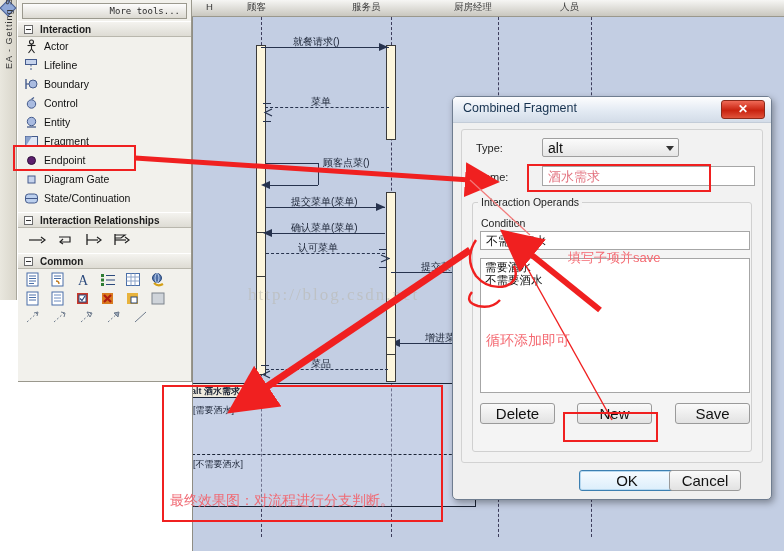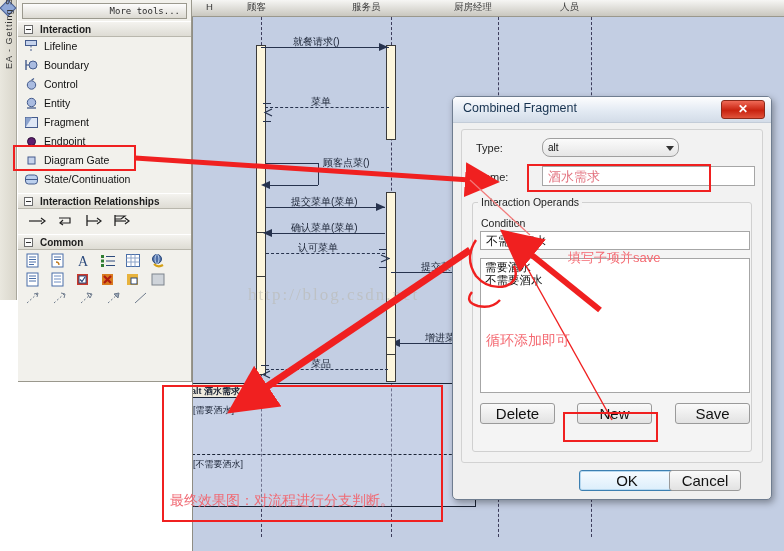--- a/index.html
+++ b/index.html
@@ -154,22 +154,22 @@
     font-family:"Liberation Sans", sans-serif;
   }
   .dlg-body { position:absolute; left:0; top:26px; right:0; bottom:0; }
   .dlg-group {
     position:absolute; left:8px; top:6px; right:8px; bottom:36px;
     background:#f2f2f2; border:1px solid #d2d2d2; border-radius:3px;
   }
   .fld-label { position:absolute; font-size:11px; color:#1d1d1d; }
   .combo {
     position:absolute; height:19px; background:linear-gradient(to bottom,#fbfbfb,#e6e6e6);
-    border:1px solid #9f9f9f; border-radius:8px;
-    font-size:10px; color:#111; padding-left:5px; line-height:18px;
+    border:1px solid #9f9f9f; border-radius:2px;
+    font-size:14px; color:#111; padding-left:5px; line-height:18px;
   }
   .combo .arr {
     position:absolute; right:4px; top:7px; width:0;height:0;
     border-left:4px solid transparent;border-right:4px solid transparent;border-top:5px solid #333;
   }
   .textinput {
     position:absolute; height:20px; background:#ffffff; border:1px solid #a6a6a6;
     font-size:12px; color:#333; padding-left:5px; line-height:19px;
   }
   .textinput.cn { color:#e2717e; font-size:13px; }
@@ -211,20 +211,32 @@
 
   <div class="toolbox">
 
     <div class="tb-moretools">More tools...</div>
 
     <div class="tb-section">
       <span class="expander"></span>
       <span>Interaction</span>
     </div>
 
+    <div class="tb-item">
+      <span class="ico">
+        <svg width="15" height="15" viewBox="0 0 15 15">
+          <circle cx="7.5" cy="3" r="2" fill="none" stroke="#222" stroke-width="1.1"></circle>
+          <line x1="7.5" y1="5" x2="7.5" y2="10" stroke="#222" stroke-width="1.1"></line>
+          <line x1="3.5" y1="6.5" x2="11.5" y2="6.5" stroke="#222" stroke-width="1.1"></line>
+          <line x1="7.5" y1="10" x2="4.5" y2="14" stroke="#222" stroke-width="1.1"></line>
+          <line x1="7.5" y1="10" x2="10.5" y2="14" stroke="#222" stroke-width="1.1"></line>
+        </svg>
+      </span>
+      <span>Actor</span>
+    </div>
 
     <div class="tb-item">
       <span class="ico">
         <svg width="15" height="15" viewBox="0 0 15 15">
           <rect x="1.5" y="1.5" width="11" height="5" fill="#c6d3ec" stroke="#445b8c"></rect>
           <line x1="7" y1="6.5" x2="7" y2="13.5" stroke="#445b8c" stroke-dasharray="2,1.5"></line>
         </svg>
       </span>
       <span>Lifeline</span>
     </div>

